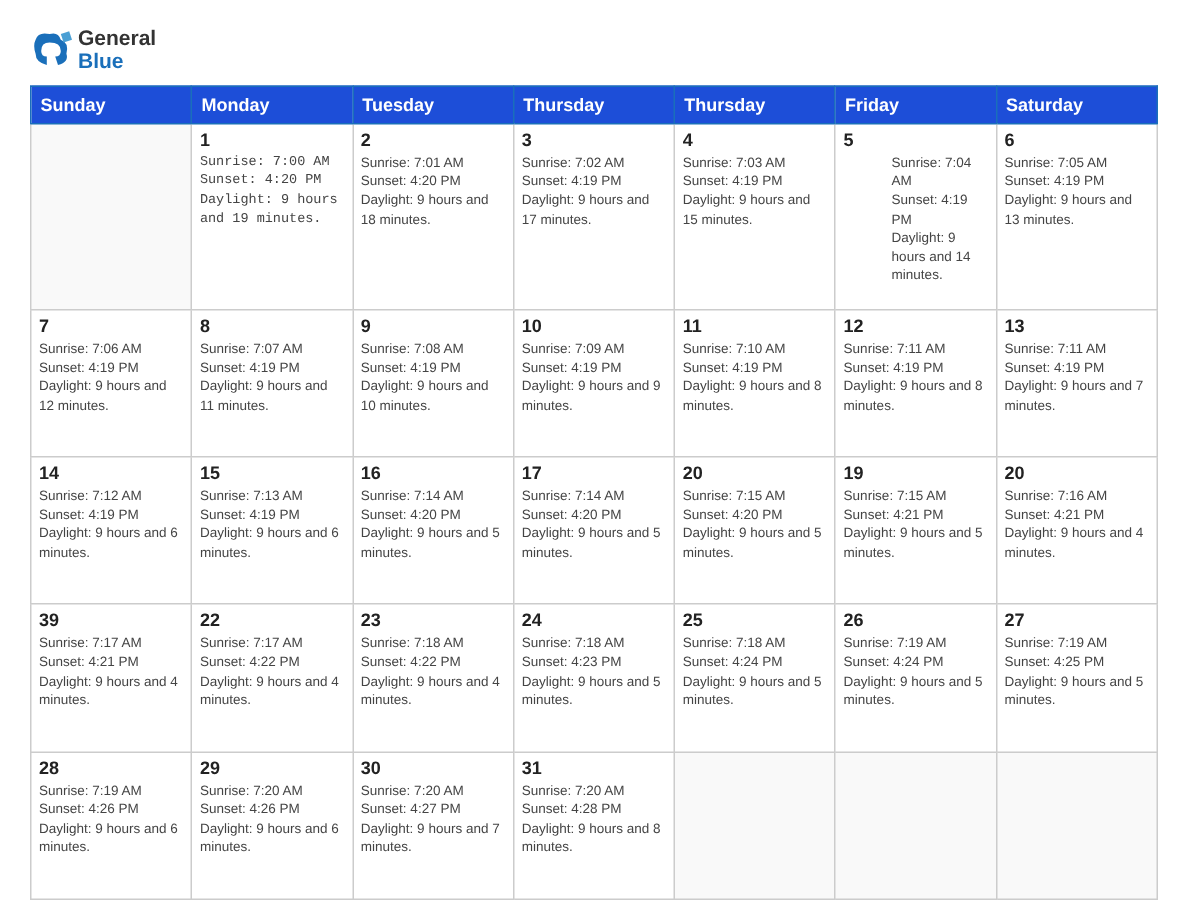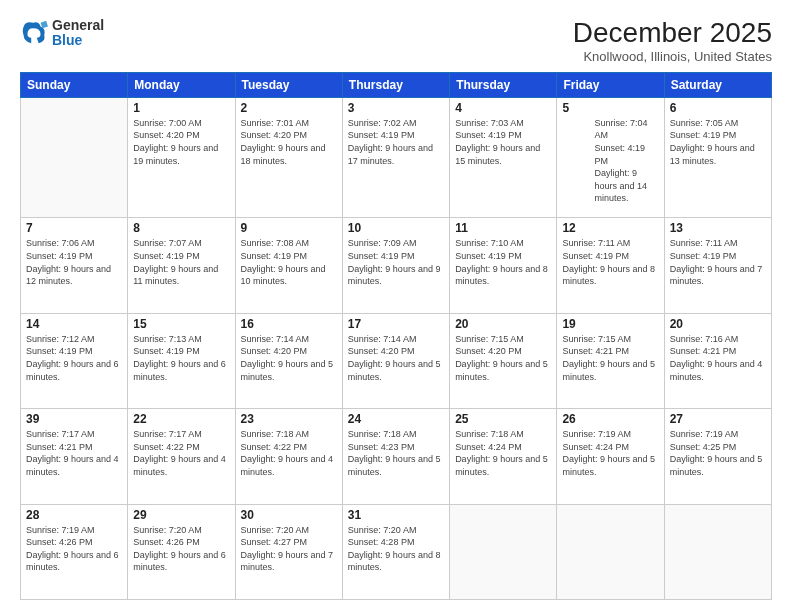--- a/index.html
+++ b/index.html
@@ -112,44 +112,40 @@
     <div class="logo">
       <svg class="logo-icon" viewBox="0 0 30 30" xmlns="http://www.w3.org/2000/svg">
         <path d="M4 8 Q6 2 14 4 Q20 2 22 8 Q28 10 26 18 Q28 24 20 26 L18 20 Q22 20 22 16 Q22 10 14 10 Q8 10 8 16 Q8 20 12 20 L12 26 Q4 24 4 18 Q2 12 4 8 Z" fill="#1a6fba"></path>
         <path d="M22 4 L28 2 L30 8 L24 10 Z" fill="#4a9fd4"></path>
       </svg>
       <div class="logo-text">
         <span class="logo-general">General</span>
         <span class="logo-blue">Blue</span>
       </div>
     </div>
-    <div class="title-area">
-      <div class="main-title">December 2025</div>
-      <div class="subtitle">Knollwood, Illinois, United States</div>
-    </div>
   </div>
 
   <table class="calendar">
     <thead>
       <tr>
       <th>Sunday</th>
           <th>Monday</th>
           <th>Tuesday</th>
           <th>Thursday</th>
           <th>Thursday</th>
           <th>Friday</th>
           <th>Saturday</th>
         </tr>
     </thead>
     <tbody>
     <tr>
           <td class="empty-cell"></td>
           <td>
             <span class="day-number">1</span>
-            <div class="day-info" style="white-space: pre-line;">Sunrise: 7:00 AM
+            <div class="day-info" style="white-space: pre-line; font-family: Liberation Mono, monospace;">Sunrise: 7:00 AM
 Sunset: 4:20 PM
 Daylight: 9 hours and 19 minutes.</div>
           </td>
           <td>
             <span class="day-number">2</span>
             <div class="day-info" style="white-space: pre-line;">Sunrise: 7:01 AM
 Sunset: 4:20 PM
 Daylight: 9 hours and 18 minutes.</div>
           </td>
           <td>

